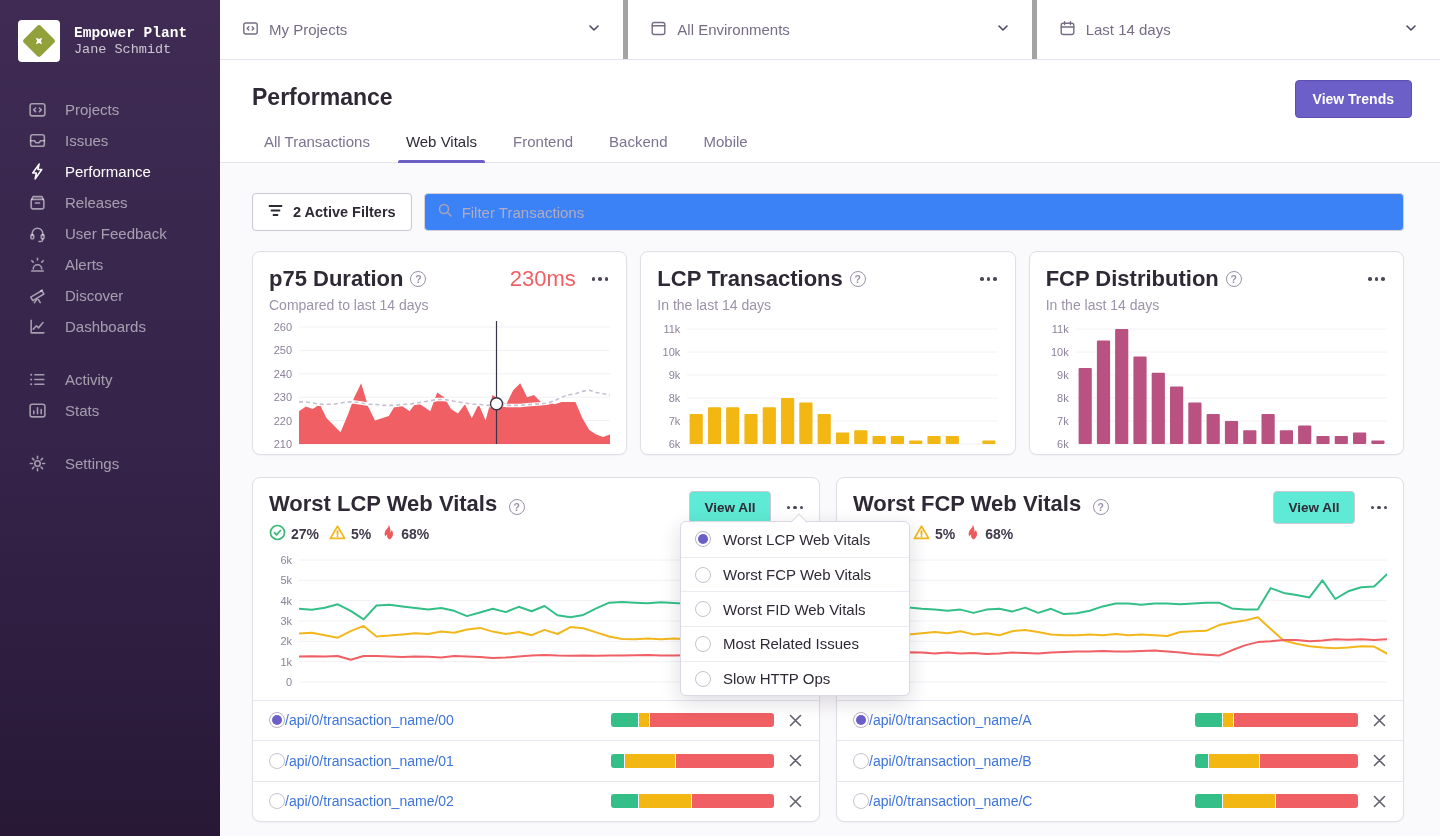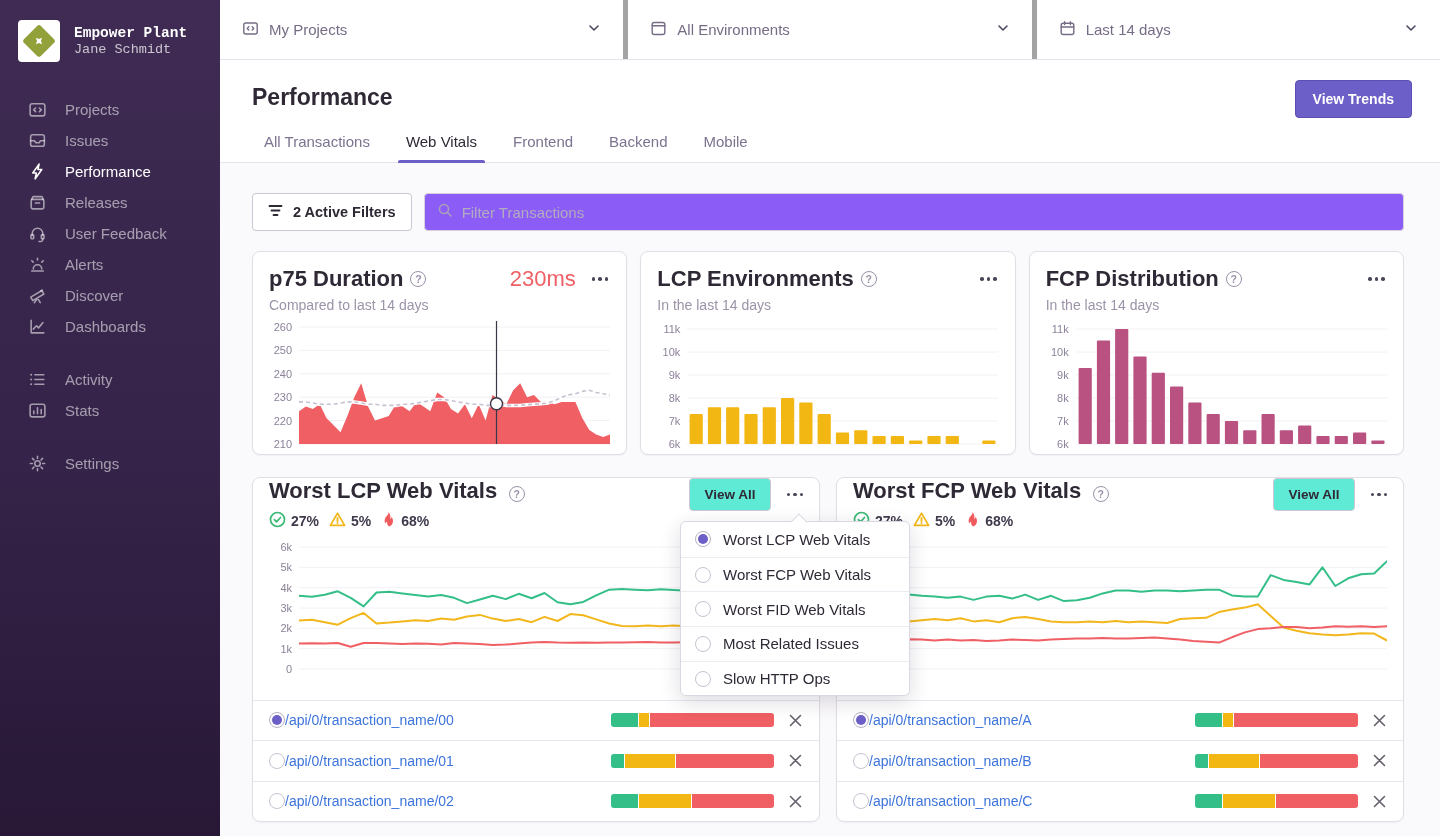--- a/index.html
+++ b/index.html
@@ -38,21 +38,21 @@
   .tabs { display:flex; gap:32px; margin:22px 0 0 10px; }
   .tab { font-size:15px; color:#7c7390; padding:0 2px 12px 2px; position:relative; cursor:pointer; }
   .tab.active { color:#2f2936; font-weight:500; }
   .tab.active::after { content:""; position:absolute; left:-6px; right:-6px; bottom:-1px; height:3px; background:#6c5fc7; border-radius:2px 2px 0 0; }
 
   .content { padding:30px 36px 0 32px; }
 
   .filter-row { display:flex; gap:12px; }
   .filters-btn { display:flex; align-items:center; gap:10px; background:#fff; border:1px solid #cdc6d4; border-radius:4px; padding:0 15px; height:38px; font-size:14.5px; font-weight:700; color:#2f2936; cursor:pointer; font-family:inherit; }
   .filters-btn svg { stroke:#2f2936; stroke-width:1.8; stroke-linecap:round; fill:none; }
-  .search-box { flex:1; display:flex; align-items:center; gap:9px; background:#8b5cf6; border:1px solid #d6d0dd; border-radius:4px; height:38px; padding:0 12px; }
+  .search-box { flex:1; display:flex; align-items:center; gap:9px; background:#3b82f6; border:1px solid #d6d0dd; border-radius:4px; height:38px; padding:0 12px; }
   .search-box svg { stroke:#aaa2b6; stroke-width:1.5; fill:none; stroke-linecap:round; }
   .search-box input { border:none; outline:none; flex:1; font-size:15px; color:#2f2936; font-family:inherit; background:transparent; }
   .search-box input::placeholder { color:#b3abbf; }
 
   
   .card { background:#fff; border:1px solid #e2dee6; border-radius:8px; box-shadow:0 1px 2px rgba(43,34,51,.04); }
 
   .summary-row { display:flex; gap:13px; margin-top:20px; }
   .summary-card { flex:1; height:204px; padding:14px 16px; }
   .card-title-row { display:flex; align-items:center; }
@@ -65,21 +65,21 @@
   .card-sub { font-size:14px; color:#9c93a8; margin-top:5px; }
 
   .chart { display:flex; margin-top:8px; }
   .ylabels { position:relative; width:30px; flex:0 0 30px; }
   .ylabels span { position:absolute; right:7px; transform:translateY(-50%); font-size:11px; color:#8c8299; white-space:nowrap; }
   .plot { flex:1; position:relative; }
   .summary-card .plot { height:124px; }
 
   
   .vitals-row { display:flex; gap:16px; margin-top:22px; }
-  .vitals-card { flex:1; height:345px; display:flex; flex-direction:column; }
+  .vitals-card { flex:1; height:345px; display:flex; flex-direction:column; padding-top:13px; }
   .vitals-head { padding:0 16px; position:relative; }
   .vitals-actions { position:absolute; right:14px; top:0; display:flex; align-items:center; gap:14px; }
   .view-all { background:#5eead4; border:1px solid #cdc6d4; border-radius:4px; padding:8px 14px; font-size:13.5px; font-weight:700; color:#2f2936; cursor:pointer; font-family:inherit; }
   .stats-row { display:flex; align-items:center; gap:10px; margin-top:7px; padding:0 16px; font-size:14px; font-weight:600; color:#40394c; }
   .stat { display:flex; align-items:center; gap:5px; }
   .vitals-card .chart { margin:10px 16px 0 16px; }
   .vitals-card .plot { height:140px; }
 
   .txn-rows { margin-top:auto; }
   .txn-row { height:40.5px; border-top:1px solid #e9e5ee; display:flex; align-items:center; padding:0 16px; }
@@ -326,21 +326,21 @@
                 <polyline points="0.0,80.9 6.9,80.9 13.8,82.0 20.7,83.2 27.6,83.2 34.6,83.2 41.5,82.0 48.4,80.9 55.3,80.9 62.2,82.0 69.1,83.2 76.0,83.2 82.9,84.4 89.8,84.4 96.8,84.4 103.7,83.2 110.6,83.2 117.5,82.0 124.4,80.9 131.3,79.7 138.2,78.5 145.1,78.5 152.0,79.7 159.0,80.9 165.9,82.0 172.8,83.2 179.7,83.2 186.6,84.4 193.5,84.4 200.4,83.2 207.3,84.4 214.2,84.4 221.2,84.4 228.1,83.7 235.0,83.2 241.9,82.8 248.8,82.0 255.7,79.7 262.6,76.2 269.5,73.9 276.4,72.7 283.4,70.4 290.3,69.2 297.2,71.5 304.1,72.7 311.0,73.9" fill="none" stroke="#ffffff" stroke-width="3.5"></polyline>
                 <polyline points="0.0,80.9 6.9,80.9 13.8,82.0 20.7,83.2 27.6,83.2 34.6,83.2 41.5,82.0 48.4,80.9 55.3,80.9 62.2,82.0 69.1,83.2 76.0,83.2 82.9,84.4 89.8,84.4 96.8,84.4 103.7,83.2 110.6,83.2 117.5,82.0 124.4,80.9 131.3,79.7 138.2,78.5 145.1,78.5 152.0,79.7 159.0,80.9 165.9,82.0 172.8,83.2 179.7,83.2 186.6,84.4 193.5,84.4 200.4,83.2 207.3,84.4 214.2,84.4 221.2,84.4 228.1,83.7 235.0,83.2 241.9,82.8 248.8,82.0 255.7,79.7 262.6,76.2 269.5,73.9 276.4,72.7 283.4,70.4 290.3,69.2 297.2,71.5 304.1,72.7 311.0,73.9" fill="none" stroke="#c7c0d0" stroke-width="1.6" stroke-dasharray="4 3"></polyline>
                 <line x1="197.5" y1="0" x2="197.5" y2="123" stroke="#3b3548" stroke-width="1.2"></line>
                 <circle cx="197.5" cy="82.8" r="6" fill="#fff" stroke="#3b3548" stroke-width="1.4"></circle>
               </svg></div>
         </div>
       </div>
 
       <div class="card summary-card">
         <div class="card-title-row">
-          <span class="card-title">LCP Environments</span>
+          <span class="card-title">LCP Transactions</span>
           <span class="help-icon">?</span>
           <span class="dots">
               <i></i>
               <i></i>
               <i></i>
             </span>
         </div>
         <div class="card-sub">In the last 14 days</div>
         <div class="chart">
           <div class="ylabels">

